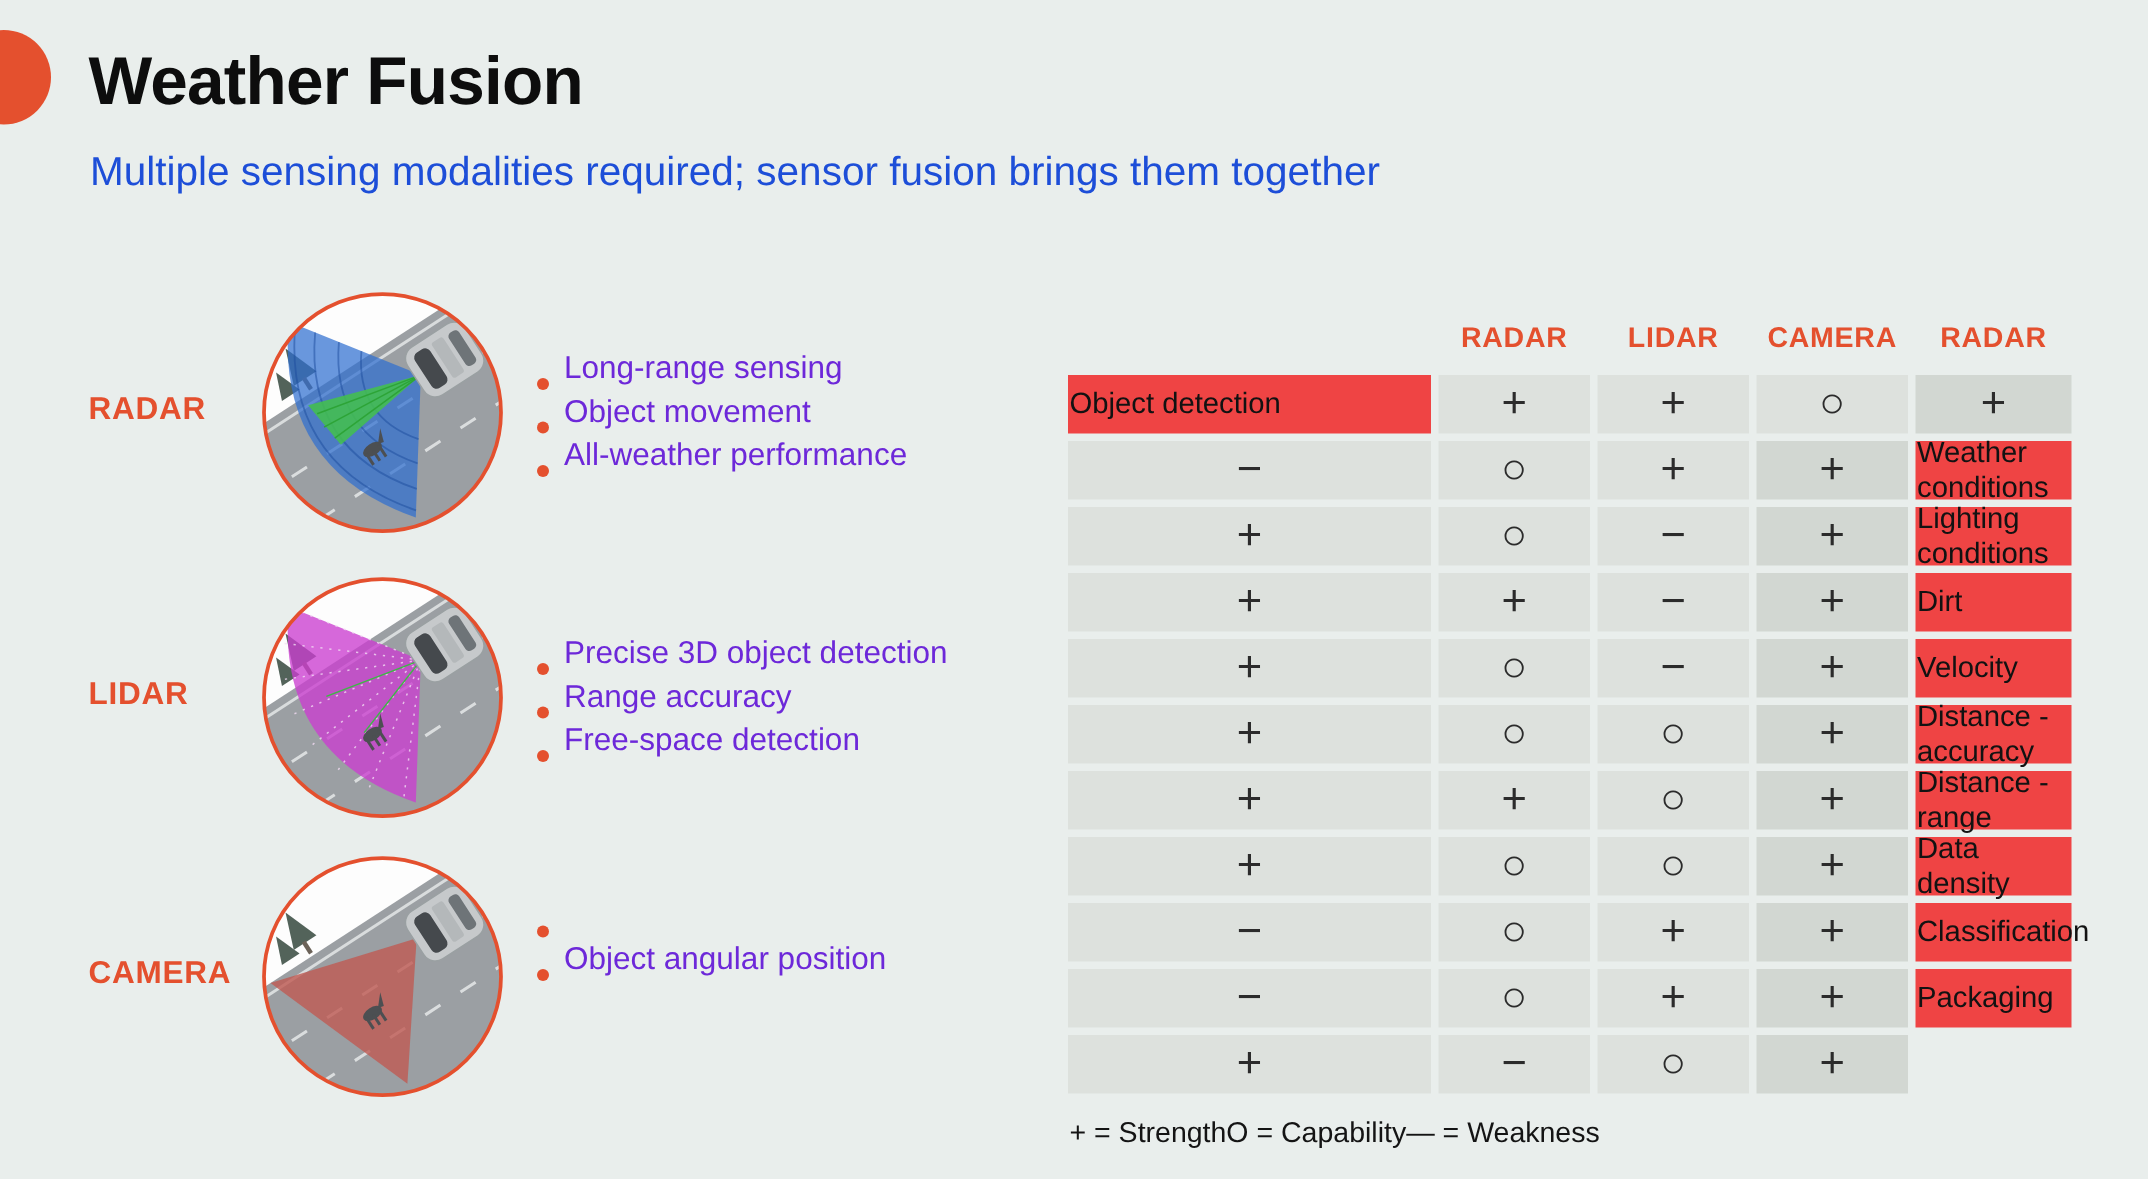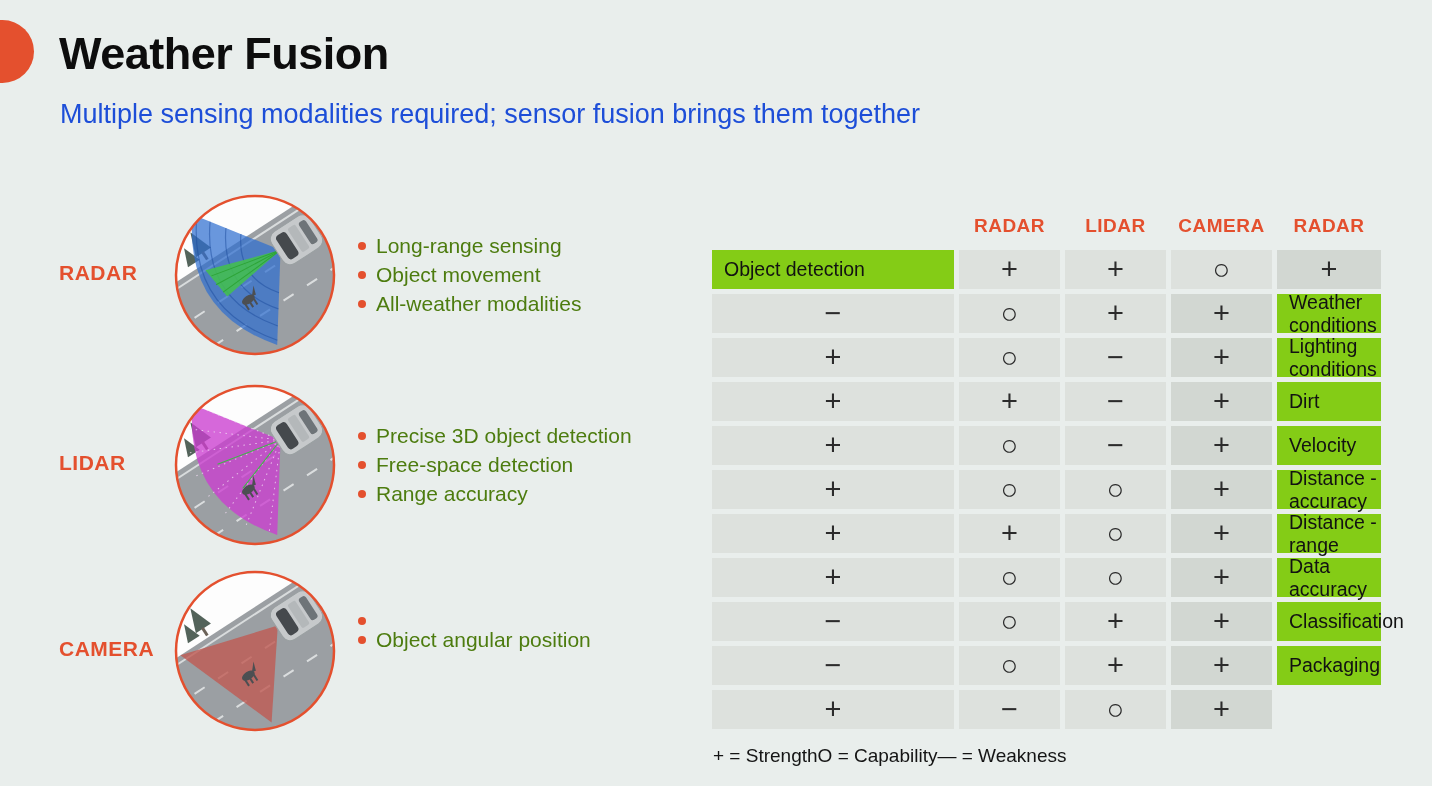--- a/index.html
+++ b/index.html
@@ -13,30 +13,30 @@
   .title{position:absolute;left:59px;top:28px;font-size:45px;font-weight:700;letter-spacing:-0.5px;color:#0d0d0d;}
   .subtitle{position:absolute;left:60px;top:99px;font-size:27px;font-weight:400;color:#1d4ed8;}
 
   
   .sensor-label{position:absolute;left:59px;font-size:21px;font-weight:700;letter-spacing:.5px;color:#e4502e;}
   #radar-label{top:261px;} #lidar-label{top:451px;} #camera-label{top:637px;}
   .ill{position:absolute;left:172px;width:166px;height:166px;}
   #radar-ill{top:192px;} #lidar-ill{top:382px;} #camera-ill{top:568px;}
   .bullets{position:absolute;left:358px;list-style:none;margin:0;padding:0;}
   #radar-bullets{top:231px;} #lidar-bullets{top:421px;} #camera-bullets{top:606px;}
-  .bullets li{display:flex;align-items:flex-start;line-height:29px;font-size:21px;color:#4d7c0f;}
+  .bullets li{display:flex;align-items:flex-end;line-height:29px;font-size:21px;color:#6d28d9;}
   .bullets .dot{width:8px;height:8px;border-radius:50%;background:#e4502e;margin:11px 10px 0 0;flex:none;}
 
   
   .table{position:absolute;left:712px;top:213px;}
   .thead,.tbody{display:grid;grid-template-columns:242px 101px 101px 101px 104px;column-gap:5px;}
   .thead{height:26px;align-items:center;margin-bottom:11px;}
   .thead .col{font-size:19px;font-weight:700;letter-spacing:.5px;color:#e4502e;text-align:center;}
   .tbody{row-gap:5px;}
-  .rlabel{background:#84cc16;height:39px;display:flex;align-items:center;padding-left:12px;font-size:19.5px;color:#121212;}
+  .rlabel{background:#ef4444;height:39px;display:flex;align-items:center;padding-left:1px;font-size:19.5px;color:#121212;}
   .cell{background:#dde1dd;height:39px;display:flex;align-items:center;justify-content:center;
         font-size:29px;font-weight:400;color:#2b2b2b;line-height:1;}
   .cell.cf{background:#d2d7d2;}
   .legend{position:absolute;left:713px;top:745px;display:flex;font-size:19px;color:#141414;}
 
   svg .beam-arc{fill:none;stroke:#1c4c9e;stroke-width:1.2;opacity:.5;}
 </style>
 </head>
 <body>
 
@@ -97,21 +97,21 @@
   <li>
       <span class="dot"></span>
       <span>Long-range sensing</span>
     </li>
   <li>
       <span class="dot"></span>
       <span>Object movement</span>
     </li>
   <li>
       <span class="dot"></span>
-      <span>All-weather modalities</span>
+      <span>All-weather performance</span>
     </li>
 </ul>
 
 <div class="sensor-label" id="lidar-label">LIDAR</div>
 <div class="ill" id="lidar-ill">
   <svg viewBox="0 0 166 166" width="166" height="166">
     <defs>
         <clipPath id="clipL">
           <circle cx="83" cy="83" r="79"></circle>
         </clipPath>
@@ -161,25 +161,25 @@
     <circle cx="83" cy="83" r="79" fill="none" stroke="#e4502e" stroke-width="2.5"></circle>
   </svg>
 </div>
 <ul class="bullets" id="lidar-bullets">
   <li>
       <span class="dot"></span>
       <span>Precise 3D object detection</span>
     </li>
   <li>
       <span class="dot"></span>
+      <span>Range accuracy</span>
+    </li>
+  <li>
+      <span class="dot"></span>
       <span>Free-space detection</span>
-    </li>
-  <li>
-      <span class="dot"></span>
-      <span>Range accuracy</span>
     </li>
 </ul>
 
 <div class="sensor-label" id="camera-label">CAMERA</div>
 <div class="ill" id="camera-ill">
   <svg viewBox="0 0 166 166" width="166" height="166">
     <defs>
         <clipPath id="clipC">
           <circle cx="83" cy="83" r="79"></circle>
         </clipPath>
@@ -274,21 +274,21 @@
     <div class="cell">+</div>
     <div class="cell">○</div>
     <div class="cell cf">+</div>
 
     <div class="rlabel">Distance - range</div>
     <div class="cell">+</div>
     <div class="cell">○</div>
     <div class="cell">○</div>
     <div class="cell cf">+</div>
 
-    <div class="rlabel">Data accuracy</div>
+    <div class="rlabel">Data density</div>
     <div class="cell">−</div>
     <div class="cell">○</div>
     <div class="cell">+</div>
     <div class="cell cf">+</div>
 
     <div class="rlabel">Classification</div>
     <div class="cell">−</div>
     <div class="cell">○</div>
     <div class="cell">+</div>
     <div class="cell cf">+</div>

